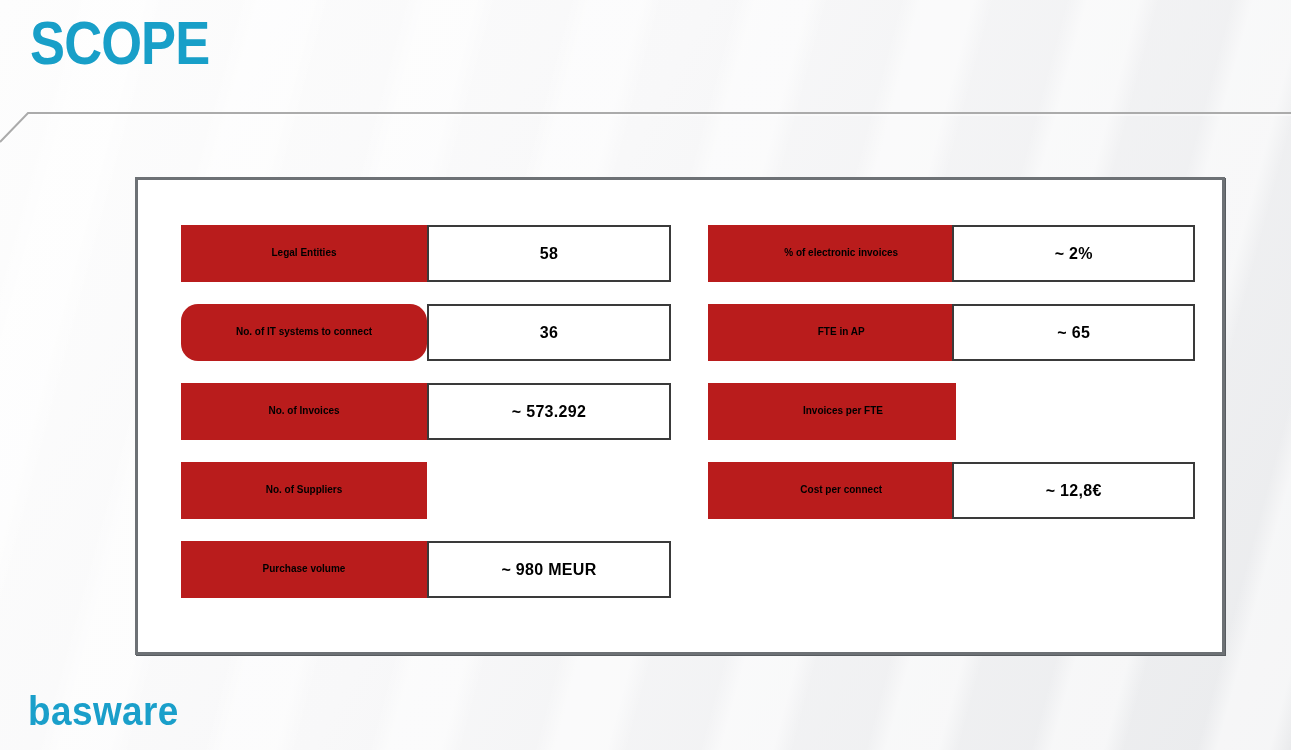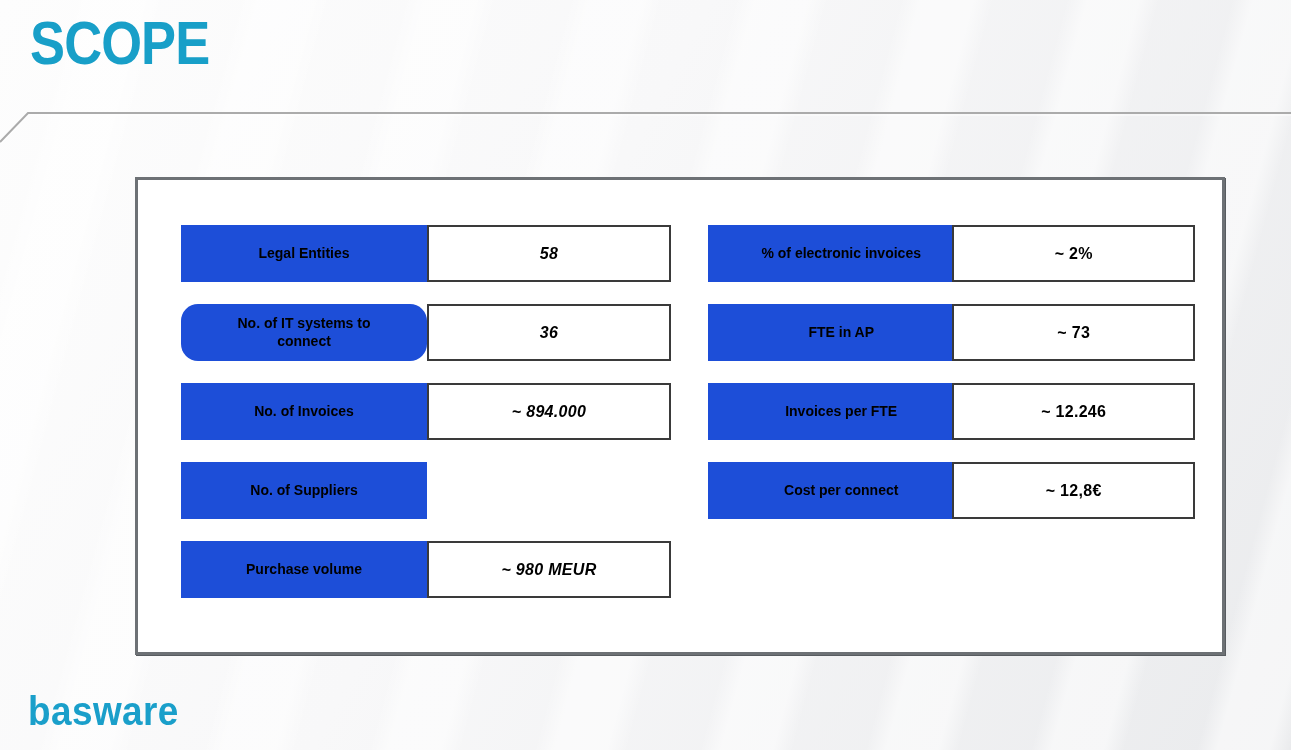--- a/index.html
+++ b/index.html
@@ -75,28 +75,28 @@
   .cell {
     box-sizing: border-box;
     display: flex;
     align-items: center;
     justify-content: center;
     text-align: center;
     color: #000000;
     font-weight: 700;
   }
   .label {
-    background: #1d4ed8;
-    font-size: 14px;
+    background: #b91c1c;
+    font-size: 10px;
     line-height: 1.25;
     padding: 0 14px;
   }
   .label.narrow { padding: 0 42px; border-radius: 17px; }
   .col-left  .label { width: 246px; }
-  .col-left  .value { width: 244px; font-style: italic; }
+  .col-left  .value { width: 244px; }
   .col-right .label { width: 248px; padding-left: 36px; }
   .col-right .value { width: 247px; }
   .value {
     background: #ffffff;
     border: 2px solid #3a3a3a;
     font-size: 16px;
     letter-spacing: 0.3px;
   }
 
   
@@ -131,43 +131,42 @@
       <div class="row">
         <div class="cell label">Legal Entities</div>
         <div class="cell value">58</div>
       </div>
       <div class="row">
         <div class="cell label narrow">No. of IT systems to connect</div>
         <div class="cell value">36</div>
       </div>
       <div class="row">
         <div class="cell label">No. of Invoices</div>
-        <div class="cell value">~ 894.000</div>
+        <div class="cell value">~ 573.292</div>
       </div>
       <div class="row">
         <div class="cell label">No. of Suppliers</div>
       </div>
       <div class="row">
         <div class="cell label">Purchase volume</div>
         <div class="cell value">~ 980 MEUR</div>
       </div>
     </div>
 
     <div class="col col-right">
       <div class="row">
         <div class="cell label">% of electronic invoices</div>
         <div class="cell value">~ 2%</div>
       </div>
       <div class="row">
         <div class="cell label">FTE in AP</div>
-        <div class="cell value">~ 73</div>
+        <div class="cell value">~ 65</div>
       </div>
       <div class="row">
         <div class="cell label">Invoices per FTE</div>
-        <div class="cell value">~ 12.246</div>
       </div>
       <div class="row">
         <div class="cell label">Cost per connect</div>
         <div class="cell value">~ 12,8€</div>
       </div>
     </div>
 
   </div>
 
   <div class="logo">basware</div>

